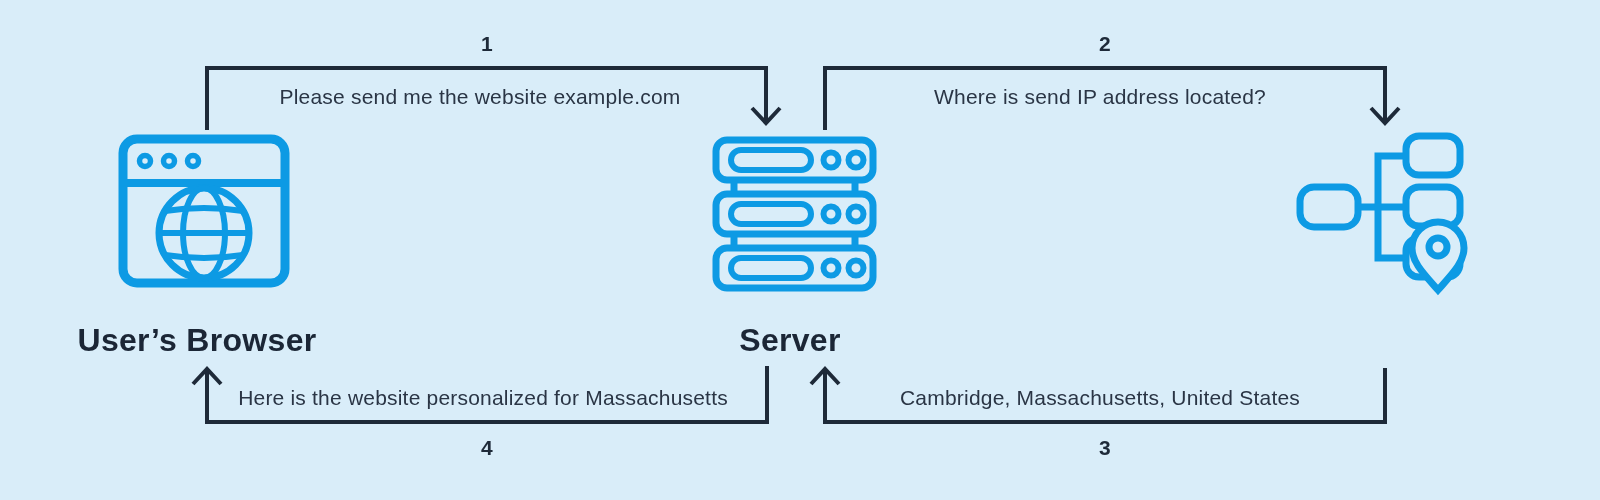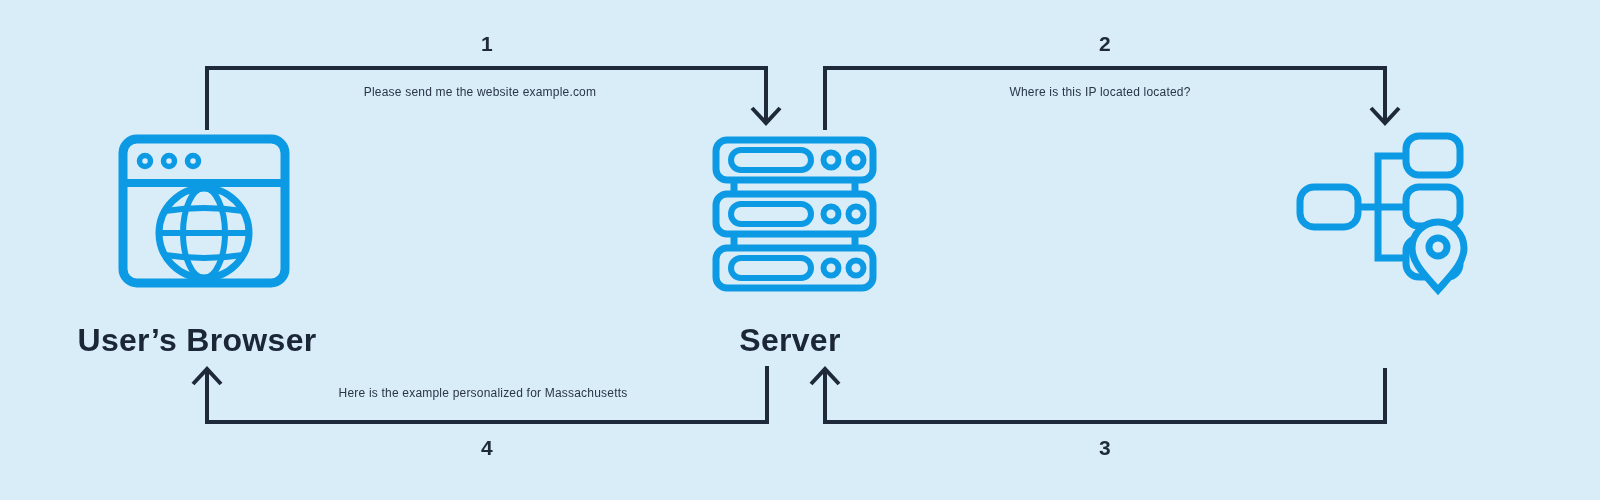--- a/index.html
+++ b/index.html
@@ -8,21 +8,21 @@
     background:var(--bg,#d9edf9);
     font-family:"Liberation Sans", sans-serif;
   }
   .abs{position:absolute;}
   .centered{transform:translateX(-50%);white-space:nowrap;}
   .step-num{
     font-size:21px;font-weight:bold;color:var(--dark,#1e2a39);
     letter-spacing:.5px;
   }
   .msg{
-    font-size:12px;color:var(--text,#2a3545);letter-spacing:.2px;text-align:right;
+    font-size:21px;color:var(--text,#2a3545);letter-spacing:.2px;text-align:right;
   }
   .node-label{
     font-size:32px;font-weight:bold;color:var(--label,#1b2636);
     letter-spacing:.3px;
   }
   svg{display:block;}
   .arrow-stroke{stroke:var(--dark,#1e2a39);stroke-width:4;fill:none;}
   .blue-stroke{stroke:var(--blue,#0d9ae4);fill:none;}
   .pin-fill{fill:var(--bg,#d9edf9);}
 </style>
@@ -53,22 +53,23 @@
       <path class="arrow-stroke" d="M193,384 L207,369 L221,384"></path>
     </g>
   </svg>
 
   <div class="abs centered step-num" style="left:487px;top:32px">1</div>
   <div class="abs centered step-num" style="left:1105px;top:32px">2</div>
   <div class="abs centered step-num" style="left:1105px;top:436px">3</div>
   <div class="abs centered step-num" style="left:487px;top:436px">4</div>
 
   <div class="abs centered msg" style="left:480px;top:85px">Please send me the website example.com</div>
-  <div class="abs centered msg" style="left:1100px;top:85px">Where is this IP located located?</div>
-  <div class="abs centered msg" style="left:483px;top:386px">Here is the example personalized for Massachusetts</div>
+  <div class="abs centered msg" style="left:1100px;top:85px">Where is send IP address located?</div>
+  <div class="abs centered msg" style="left:1100px;top:386px">Cambridge, Massachusetts, United States</div>
+  <div class="abs centered msg" style="left:483px;top:386px">Here is the website personalized for Massachusetts</div>
 
   <svg class="abs" style="left:118px;top:134px" width="172" height="154" viewBox="0 0 172 154">
     <rect class="blue-stroke" x="5" y="5" width="162" height="144" rx="14" stroke-width="9"></rect>
     <line class="blue-stroke" x1="5" y1="49" x2="167" y2="49" stroke-width="8"></line>
     <circle class="blue-stroke" cx="27" cy="27" r="5.5" stroke-width="5.5"></circle>
     <circle class="blue-stroke" cx="51" cy="27" r="5.5" stroke-width="5.5"></circle>
     <circle class="blue-stroke" cx="75" cy="27" r="5.5" stroke-width="5.5"></circle>
     <g>
       <circle class="blue-stroke" cx="86" cy="99" r="45" stroke-width="7"></circle>
       <ellipse class="blue-stroke" cx="86" cy="99" rx="21" ry="45" stroke-width="6"></ellipse>

